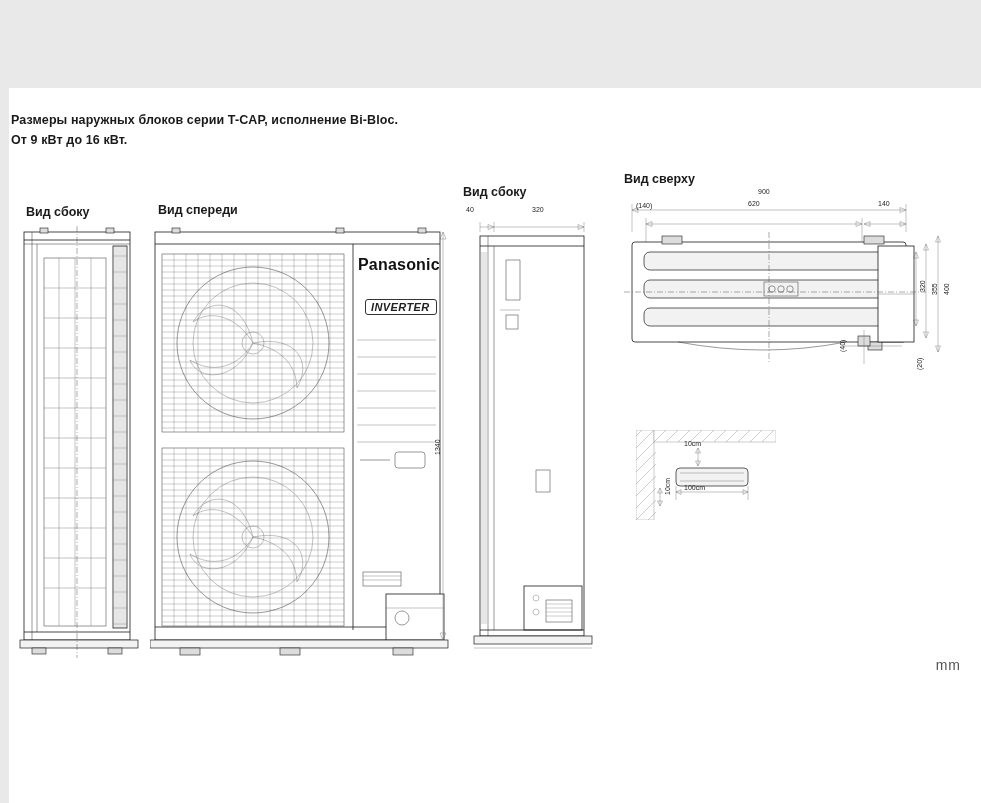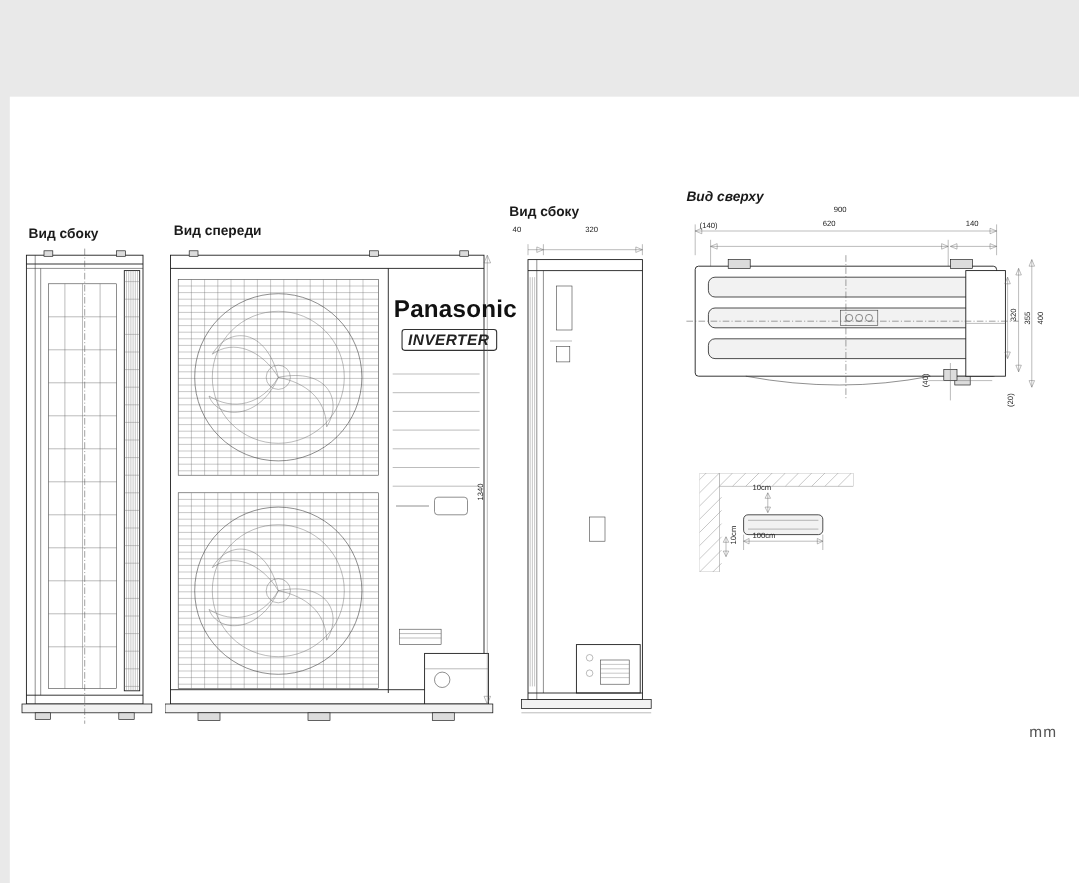--- a/index.html
+++ b/index.html
@@ -97,21 +97,21 @@
     position: absolute;
     font-family: "Liberation Sans", sans-serif;
     font-weight: 700;
     color: #111;
     letter-spacing: .2px;
   }
   .inverter-badge {
     position: absolute;
     border: 1px solid #333;
     border-radius: 3px;
-    font-size: 14px;
+    font-size: 11px;
     font-style: italic;
     font-weight: 700;
     color: #222;
     padding: 1px 6px 1px 5px;
     letter-spacing: .4px;
   }
   .clear-note {
     position: absolute;
     font-size: 7px;
     color: #222;
@@ -126,25 +126,29 @@
 </style>
 </head>
 <body>
 
 <div id="page">
 
   <div class="band-top"></div>
   <div class="band-left"></div>
   <div class="sheet"></div>
 
+  <div class="title-block">
+    <div>Размеры наружных блоков серии T-CAP, исполнение Bi-Bloc.</div>
+    <div>От 9 кВт до 16 кВт.</div>
+  </div>
 
   <div class="view-label" style="left:26px; top:205px;">Вид сбоку</div>
   <div class="view-label" style="left:158px; top:203px;text-align:center;">Вид спереди</div>
   <div class="view-label" style="left:463px; top:185px;">Вид сбоку</div>
-  <div class="view-label" style="left:624px; top:172px;font-style:italic;">Вид сверху</div>
+  <div class="view-label" style="left:624px; top:172px;">Вид сверху</div>
 
   <svg style="position:absolute; left:10px; top:222px;" width="140" height="445">
 
     <rect class="fill-w" x="14" y="10" width="106" height="408"></rect>
 
     <line class="ln" x1="14" y1="18" x2="120" y2="18"></line>
     <line class="ln-thin" x1="14" y1="22" x2="120" y2="22"></line>
 
     <line class="ln-thin" x1="22" y1="10" x2="22" y2="418"></line>
     <line class="ln-thin" x1="27" y1="22" x2="27" y2="410"></line>
@@ -364,21 +368,21 @@
     <rect class="fill-lg" x="0" y="418" width="298" height="8"></rect>
     <rect class="fill-g" x="30" y="426" width="20" height="7"></rect>
     <rect class="fill-g" x="130" y="426" width="20" height="7"></rect>
     <rect class="fill-g" x="243" y="426" width="20" height="7"></rect>
 
     <rect class="fill-g" x="22" y="6" width="8" height="5"></rect>
     <rect class="fill-g" x="186" y="6" width="8" height="5"></rect>
     <rect class="fill-g" x="268" y="6" width="8" height="5"></rect>
   </svg>
 
-  <div class="panabrand" style="left:358px; top:268px; font-size:22px;">Panasonic</div>
+  <div class="panabrand" style="left:358px; top:256px; font-size:16px;">Panasonic</div>
   <div class="inverter-badge" style="left:365px; top:299px;">INVERTER</div>
 
   <svg style="position:absolute; left:430px; top:222px;" width="26" height="440">
     <line class="ln-hair" x1="13" y1="10" x2="13" y2="418"></line>
     <path class="ln-hair" d="M13 10 l -3 7 l 6 0 z" fill="#333"></path>
     <path class="ln-hair" d="M13 418 l -3 -7 l 6 0 z" fill="#333"></path>
   </svg>
   <div class="dim-v" style="left:434px; top:455px;">1340</div>
 
   <svg style="position:absolute; left:466px; top:200px;" width="150" height="466">

